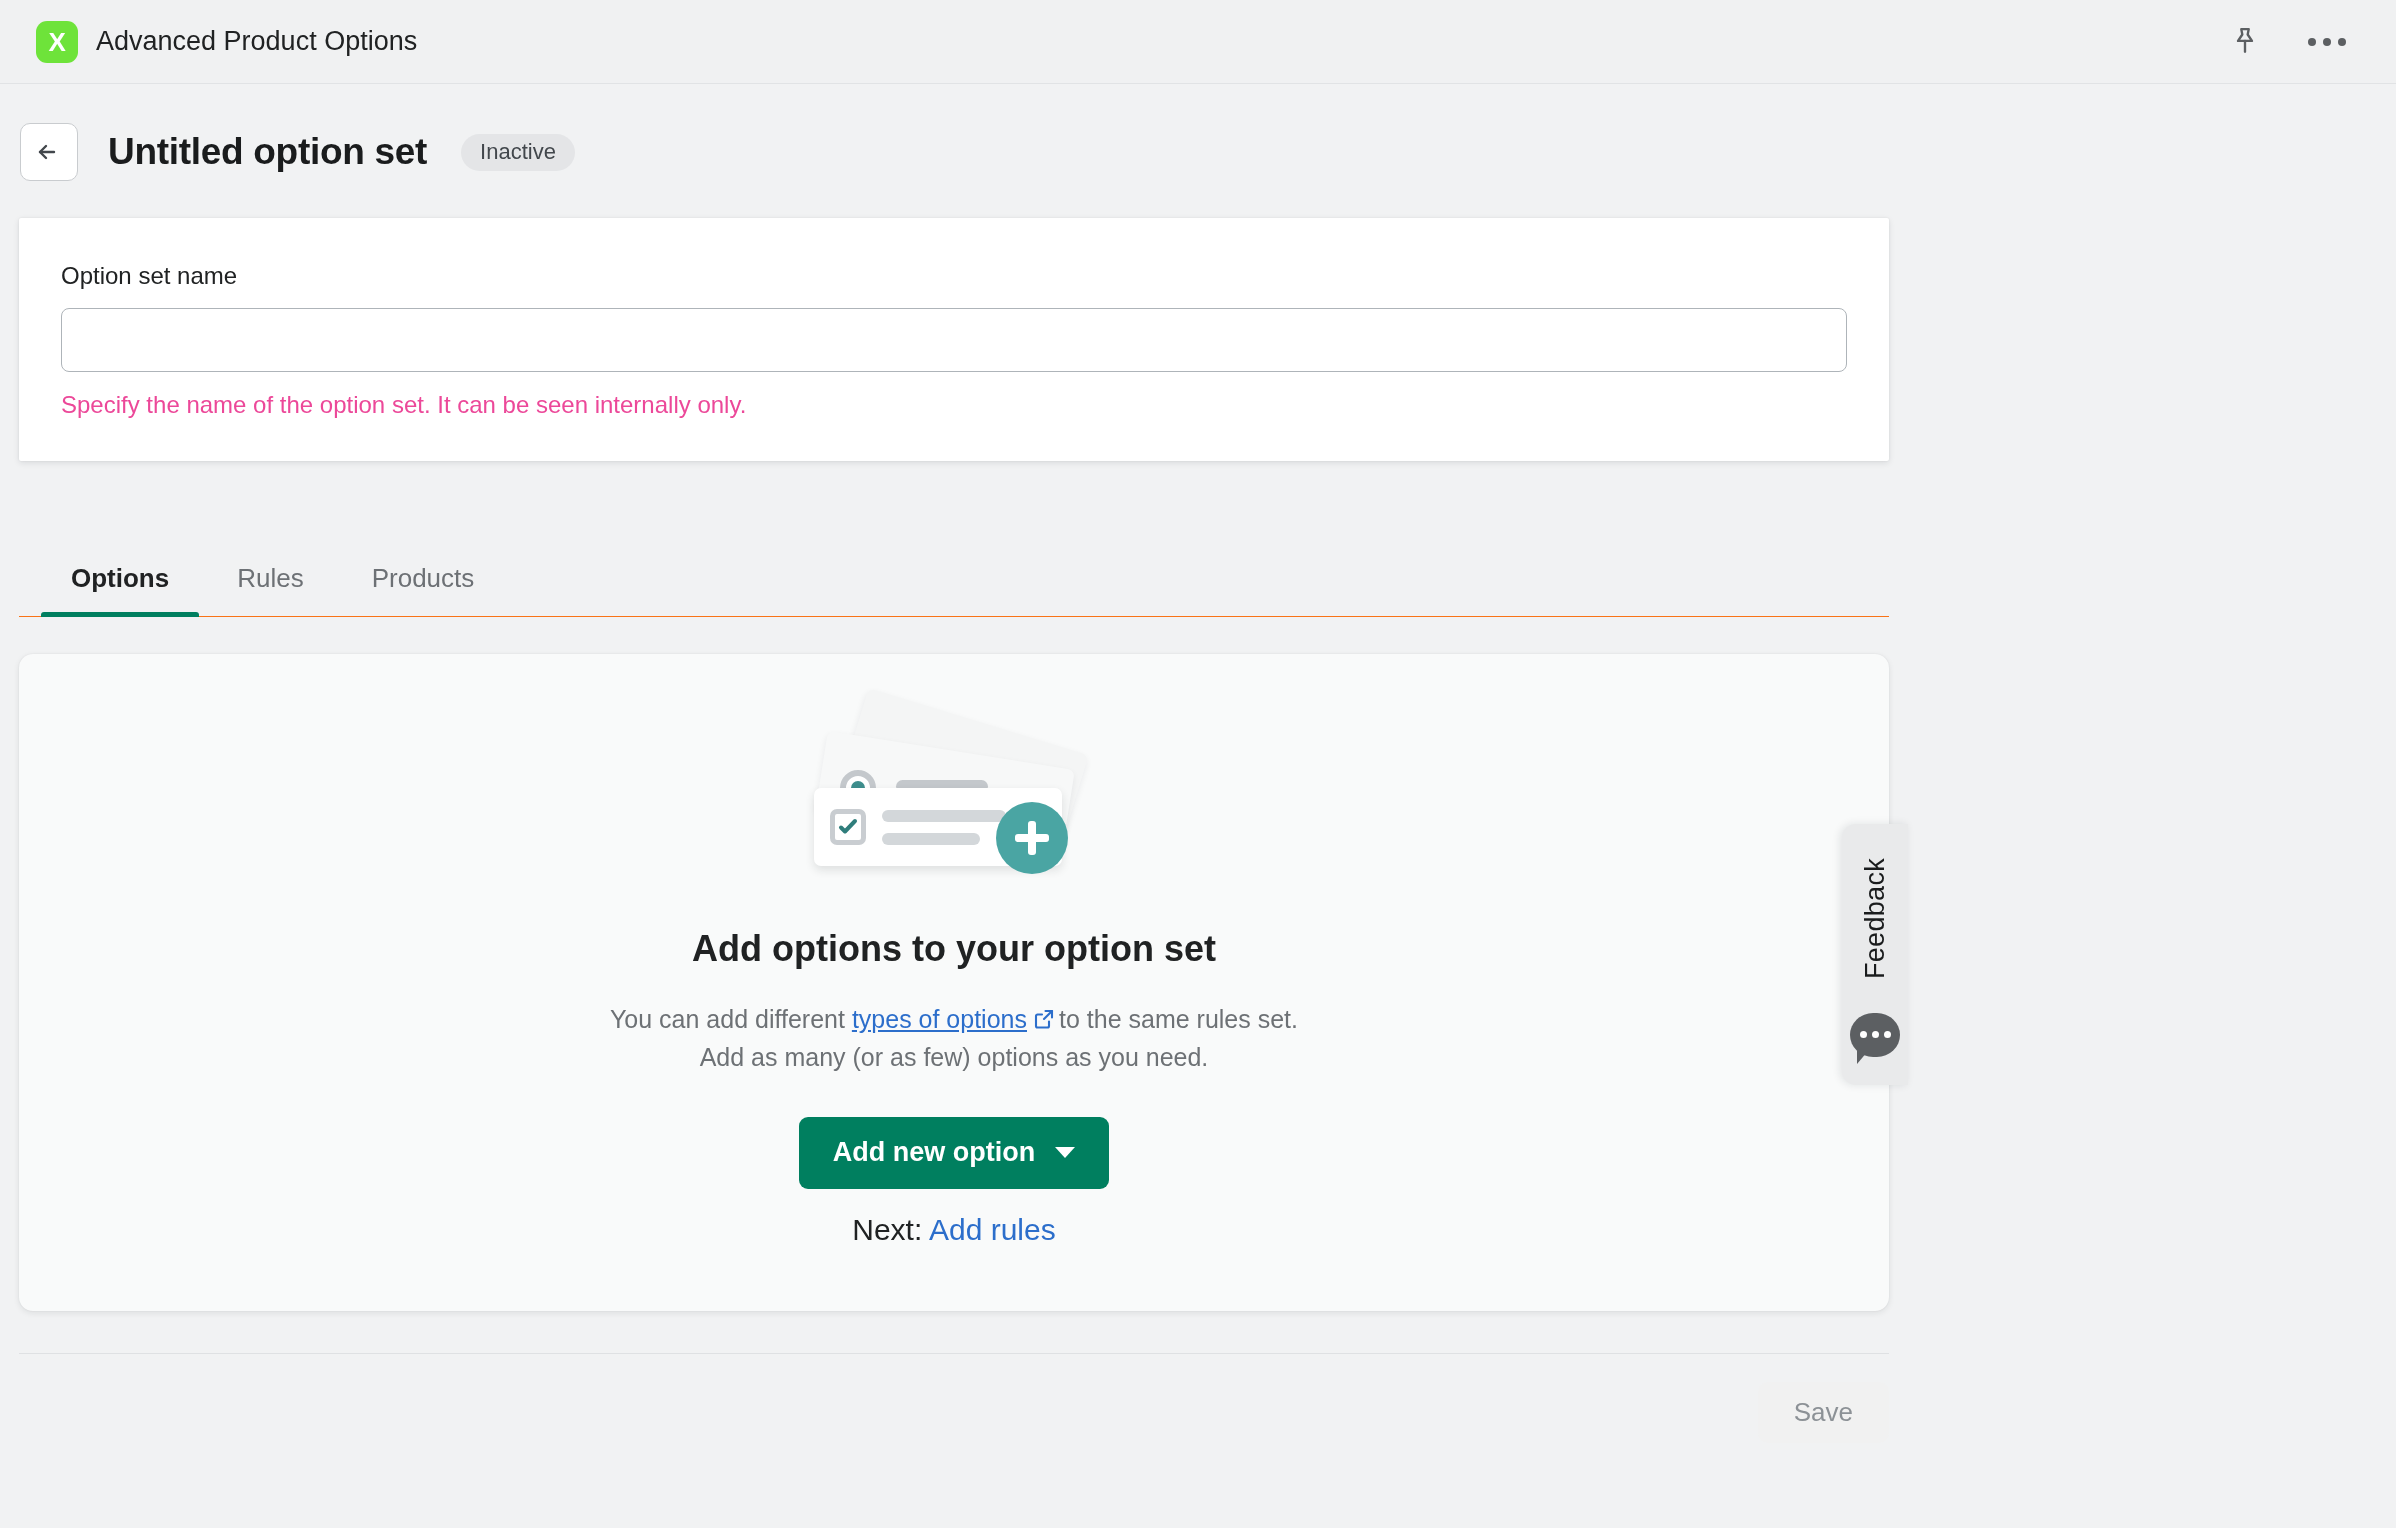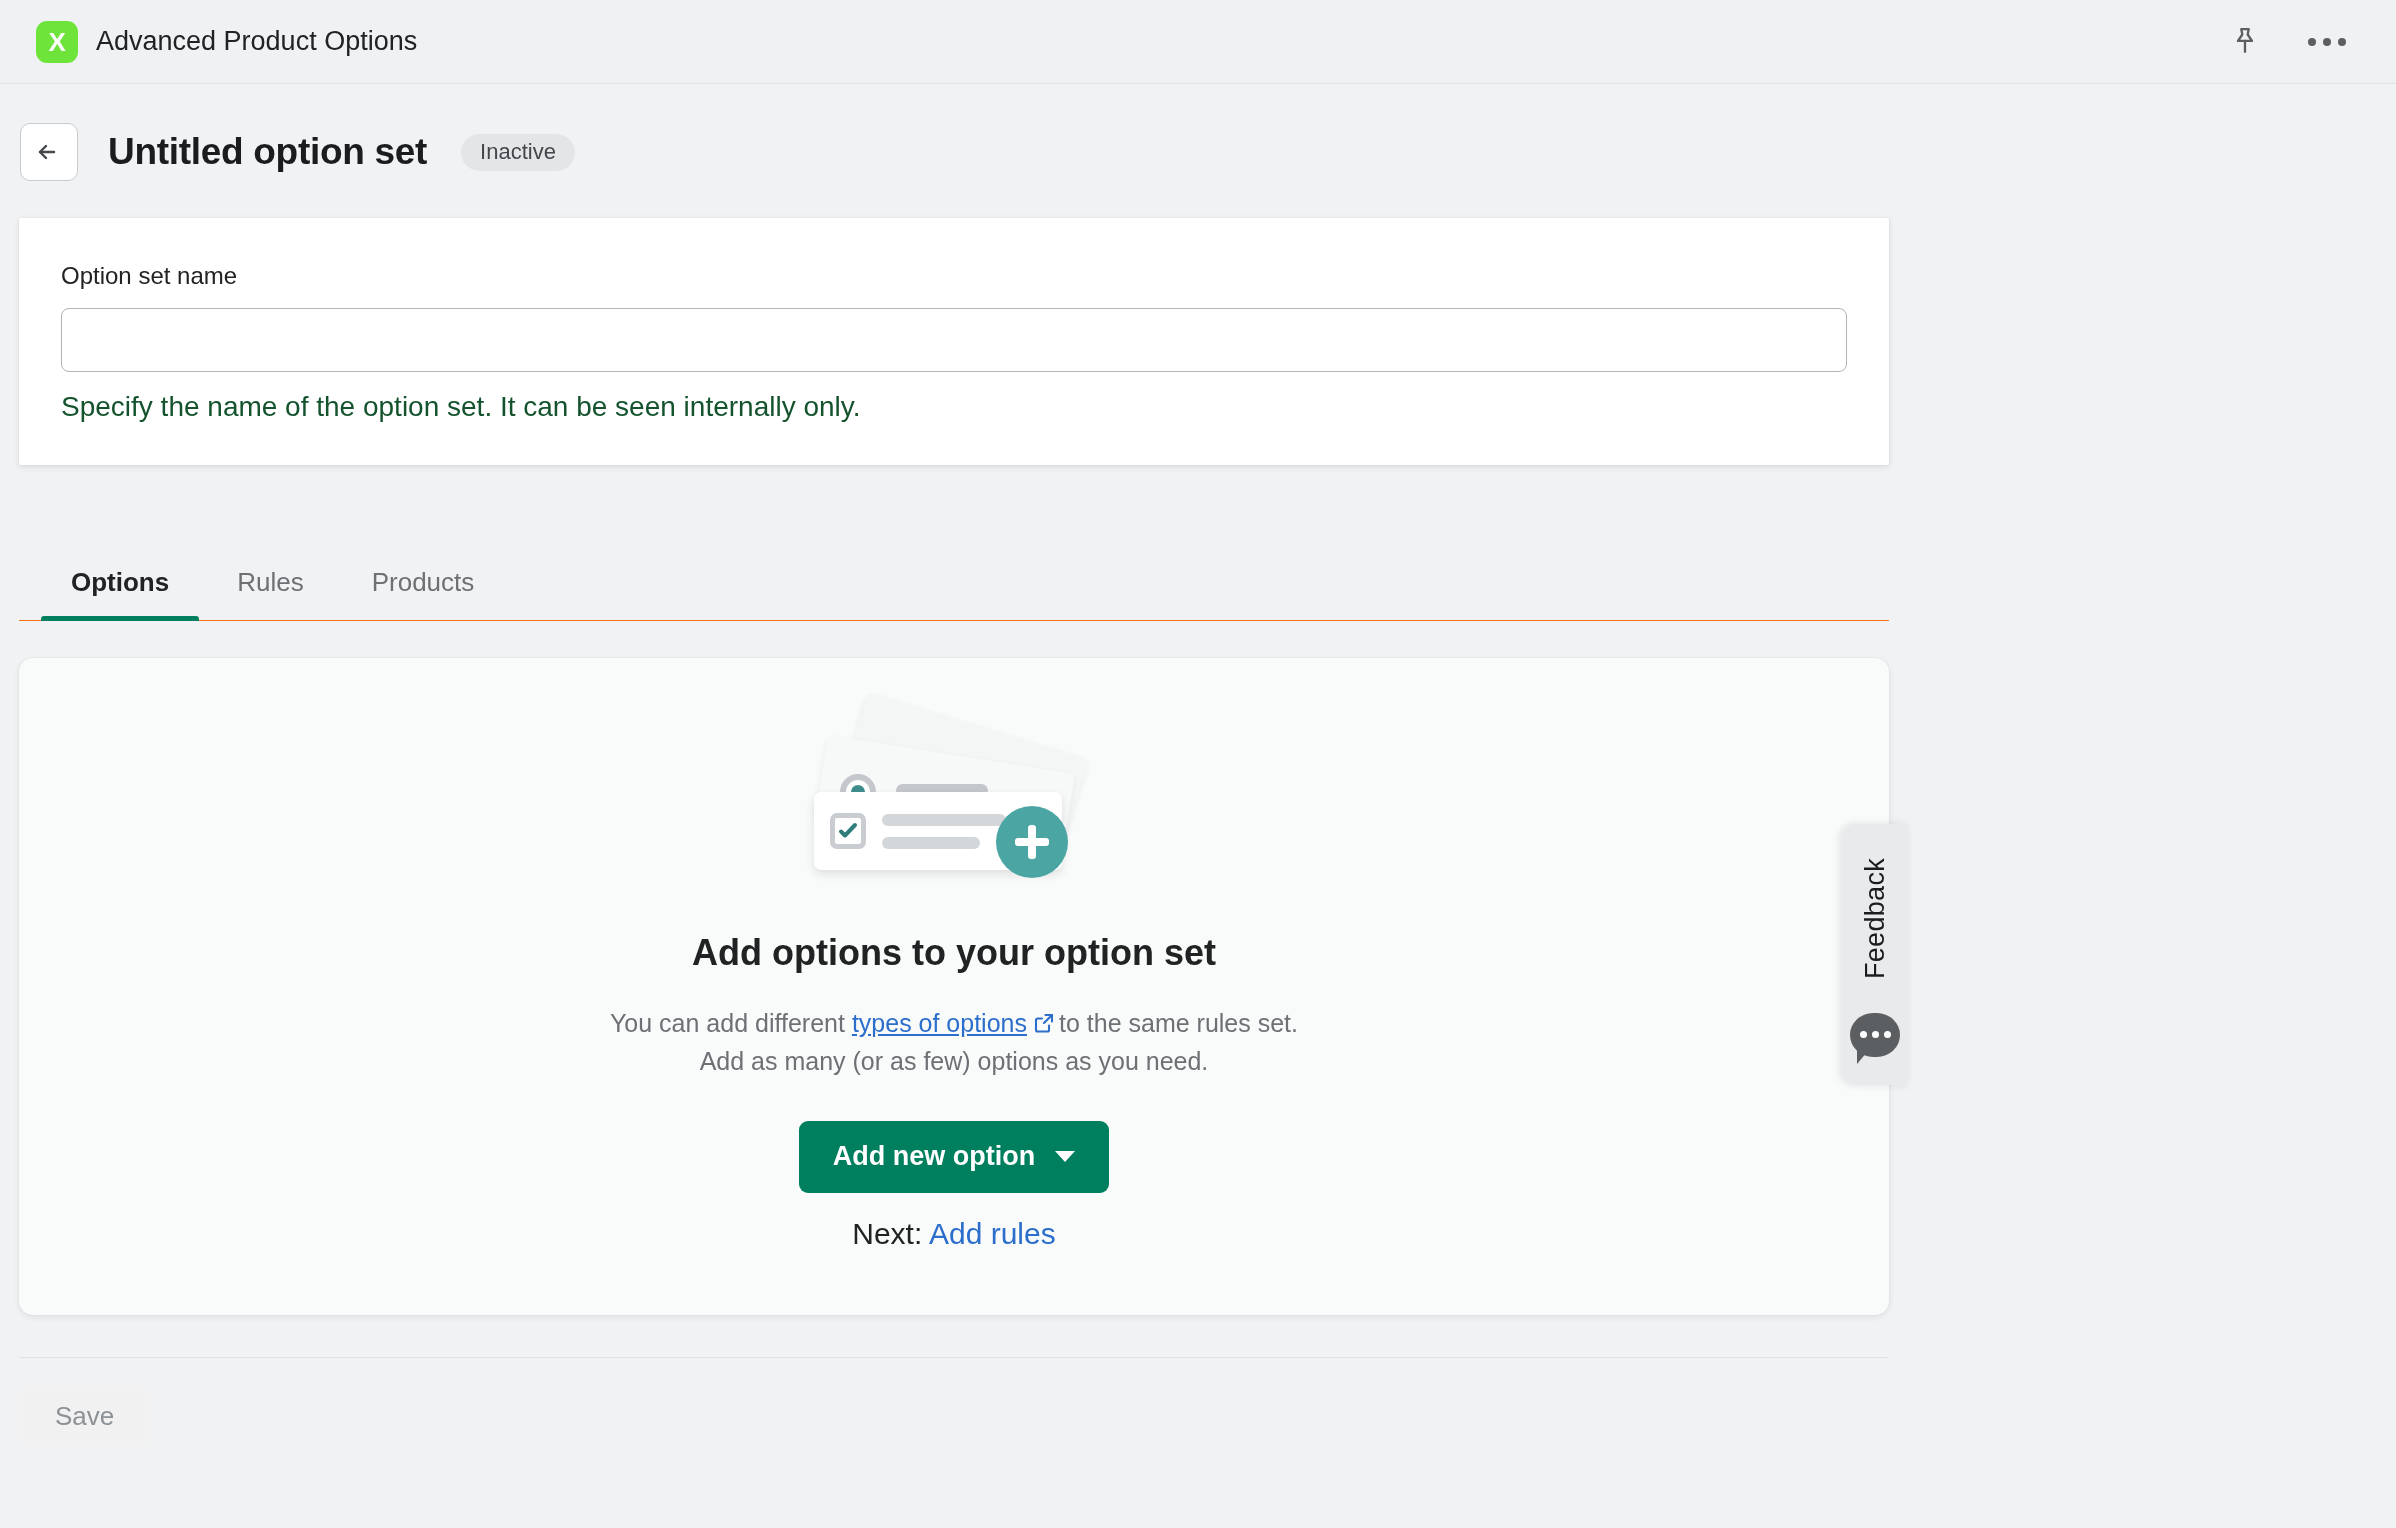--- a/index.html
+++ b/index.html
@@ -146,22 +146,22 @@
     border-radius: 8px;
     background: #FFFFFF;
     font-family: "Liberation Sans", sans-serif;
     font-size: 24px;
     color: #202223;
     padding: 0 16px;
     outline: none;
   }
   .helper-text {
     margin-top: 19px;
-    font-size: 28px;
-    color: #14532d;
+    font-size: 24px;
+    color: #ec4899;
   }
 
   
   .tabs {
     margin-top: 88px;
     display: flex;
     align-items: flex-start;
     border-bottom: 1px solid #f97316;
     padding-left: 22px;
     gap: 8px;
@@ -344,20 +344,21 @@
   }
 
   
   .footer-divider {
     margin-top: 42px;
     height: 1px;
     background: #DFE1E3;
   }
   .footer-actions {
     display: flex;
+    justify-content: flex-end;
     padding: 28px 0 0;
   }
   .save-btn {
     background: #F1F1F1;
     color: #8C9196;
     border: none;
     border-radius: 10px;
     font-family: "Liberation Sans", sans-serif;
     font-size: 26px;
     padding: 17px 36px 18px;

